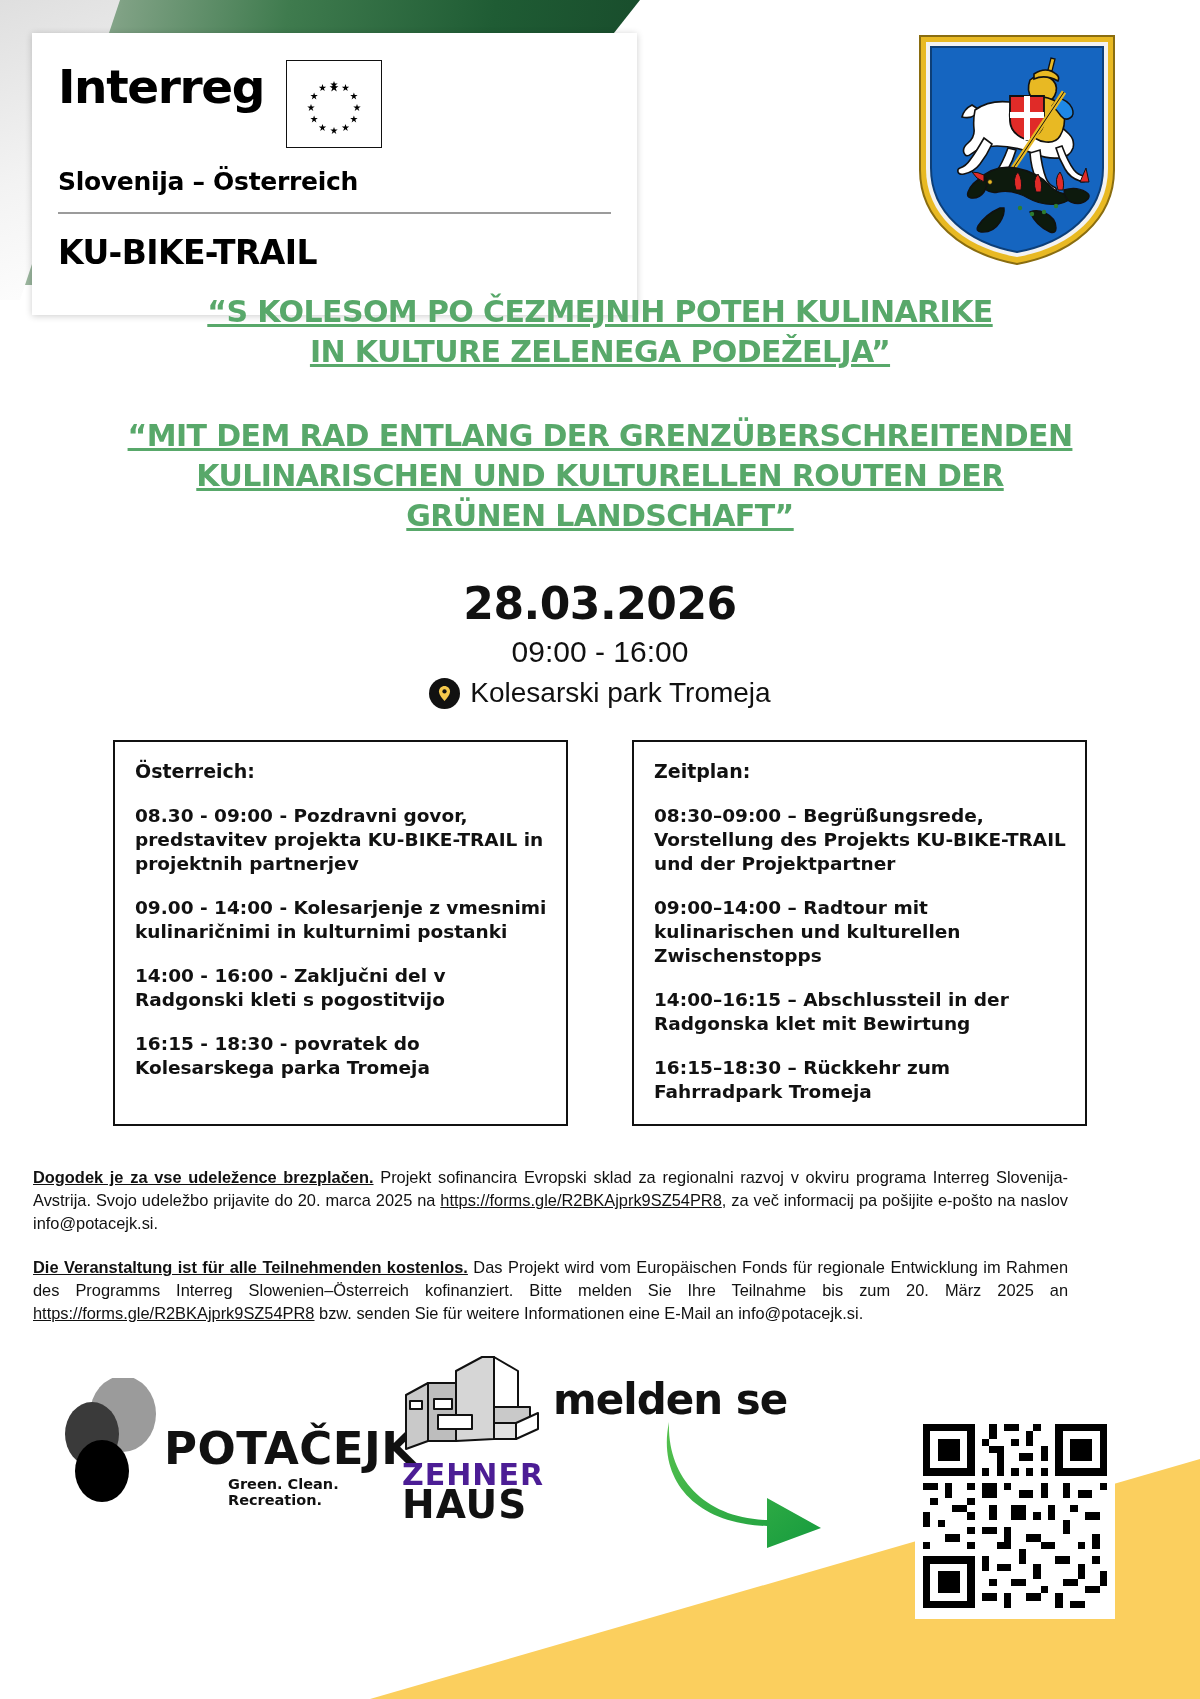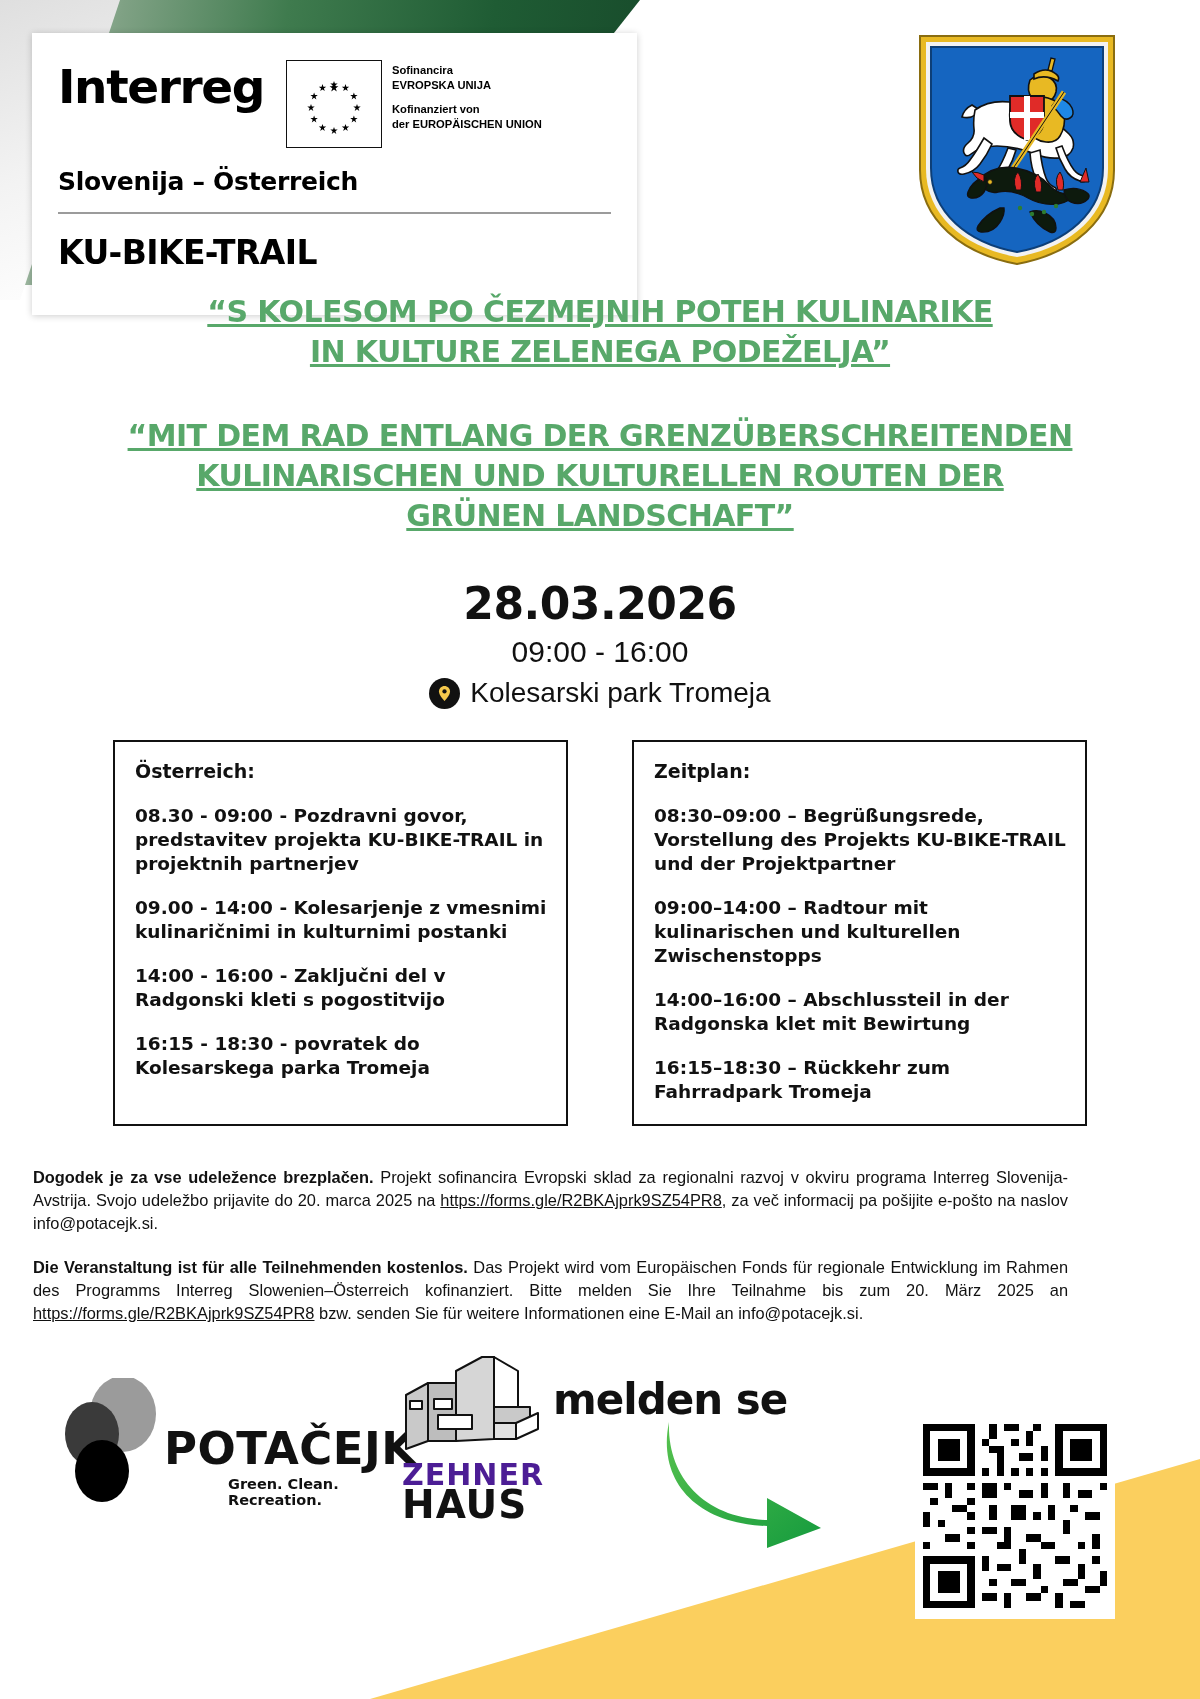--- a/index.html
+++ b/index.html
@@ -105,21 +105,21 @@
   .sched-item:last-child{margin-bottom:0;}
 
   
   .para{
     position:absolute;left:33px;width:1035px;z-index:4;
     font-size:16.4px;line-height:1.40;color:#111;text-align:justify;
     font-family:"Liberation Sans",sans-serif;
   }
   #para-si{top:1150px;}
   #para-de{top:1240px;}
-  .para b{font-weight:bold;}
+  .para b{font-weight:bold;text-decoration:underline;}
   .para u{text-decoration:underline;}
 
   
   .footer{position:absolute;left:0;right:0;bottom:0;height:360px;z-index:5;}
   .potacejk{position:absolute;left:60px;bottom:195px;width:300px;height:120px;}
   .potacejk .blobs{position:absolute;left:0;top:-6px;width:110px;height:125px;}
   .pot-name{position:absolute;left:104px;top:38px;font-size:45px;font-weight:bold;
      color:#111;letter-spacing:.5px;font-family:"DejaVu Sans",sans-serif;}
   .pot-tag{position:absolute;left:168px;top:92px;font-size:14.5px;font-weight:bold;
      color:#111;font-family:"DejaVu Sans",sans-serif;}
@@ -171,27 +171,20 @@
                   <polygon points="58.5,62.9 59.4,65.5 62.2,65.5 59.9,67.2 60.8,69.9 58.5,68.2 56.2,69.9 57.1,67.2 54.8,65.5 57.6,65.5"></polygon>
                   <polygon points="47,66 47.9,68.6 50.7,68.6 48.4,70.3 49.3,73 47,71.3 44.7,73 45.6,70.3 43.3,68.6 46.1,68.6"></polygon>
                   <polygon points="35.5,62.9 36.4,65.5 39.2,65.5 36.9,67.2 37.8,69.9 35.5,68.2 33.2,69.9 34.1,67.2 31.8,65.5 34.6,65.5"></polygon>
                   <polygon points="27.1,54.5 28,57.1 30.8,57.1 28.5,58.8 29.4,61.5 27.1,59.8 24.8,61.5 25.7,58.8 23.4,57.1 26.2,57.1"></polygon>
                   <polygon points="24,43 24.9,45.6 27.7,45.6 25.4,47.3 26.3,50 24,48.3 21.7,50 22.6,47.3 20.3,45.6 23.1,45.6"></polygon>
                   <polygon points="27.1,31.5 28,34.1 30.8,34.1 28.5,35.8 29.4,38.5 27.1,36.8 24.8,38.5 25.7,35.8 23.4,34.1 26.2,34.1"></polygon>
                   <polygon points="35.5,23.1 36.4,25.7 39.2,25.7 36.9,27.4 37.8,30.1 35.5,28.4 33.2,30.1 34.1,27.4 31.8,25.7 34.6,25.7"></polygon>
                 </g>
               </g>
             </svg>
-          </div>
-          <div class="eu-txt">
-            <div>Sofinancira</div>
-            <div>EVROPSKA UNIJA</div>
-            <span class="gap"></span>
-            <div>Kofinanziert von</div>
-            <div>der EUROPÄISCHEN UNION</div>
           </div>
         </div>
       </div>
       <div class="country-line">Slovenija – Österreich</div>
       <div class="hdr-rule"></div>
       <div class="project-name">KU-BIKE-TRAIL</div>
     </div>
   </div>
 
   <div class="coa">
@@ -279,21 +272,21 @@
       <div class="sched-title">Österreich:</div>
       <div class="sched-item">08.30 - 09:00 - Pozdravni govor, predstavitev projekta KU-BIKE-TRAIL  in projektnih partnerjev</div>
       <div class="sched-item">09.00 - 14:00 - Kolesarjenje z vmesnimi kulinaričnimi in kulturnimi postanki</div>
       <div class="sched-item">14:00 - 16:00 - Zaključni del v Radgonski kleti s pogostitvijo</div>
       <div class="sched-item">16:15 - 18:30 - povratek do Kolesarskega parka Tromeja</div>
     </div>
     <div class="sched" id="sched-de">
       <div class="sched-title">Zeitplan:</div>
       <div class="sched-item">08:30–09:00 – Begrüßungsrede, Vorstellung des Projekts KU-BIKE-TRAIL und der Projektpartner</div>
       <div class="sched-item">09:00–14:00 – Radtour mit kulinarischen und kulturellen Zwischenstopps</div>
-      <div class="sched-item">14:00–16:00 – Abschlussteil in der Radgonska klet mit Bewirtung</div>
+      <div class="sched-item">14:00–16:15 – Abschlussteil in der Radgonska klet mit Bewirtung</div>
       <div class="sched-item">16:15–18:30 – Rückkehr zum Fahrradpark Tromeja</div>
     </div>
   </div>
 
   <p class="para" id="para-si">
     <b>Dogodek je za vse udeležence brezplačen.</b><span> Projekt sofinancira Evropski sklad za regionalni razvoj v okviru programa Interreg Slovenija-Avstrija. Svojo udeležbo prijavite do 20. marca 2025 na </span><u>https://forms.gle/R2BKAjprk9SZ54PR8</u><span>, za več informacij pa pošijite e-pošto na naslov info@potacejk.si.</span>
   </p>
 
   <p class="para" id="para-de">
     <b>Die Veranstaltung ist für alle Teilnehmenden kostenlos.</b><span> Das Projekt wird vom Europäischen Fonds für regionale Entwicklung im Rahmen des Programms Interreg Slowenien–Österreich kofinanziert. Bitte melden Sie Ihre Teilnahme bis zum 20. März 2025 an </span><u>https://forms.gle/R2BKAjprk9SZ54PR8</u><span> bzw. senden Sie für weitere Informationen eine E-Mail an info@potacejk.si.</span>

